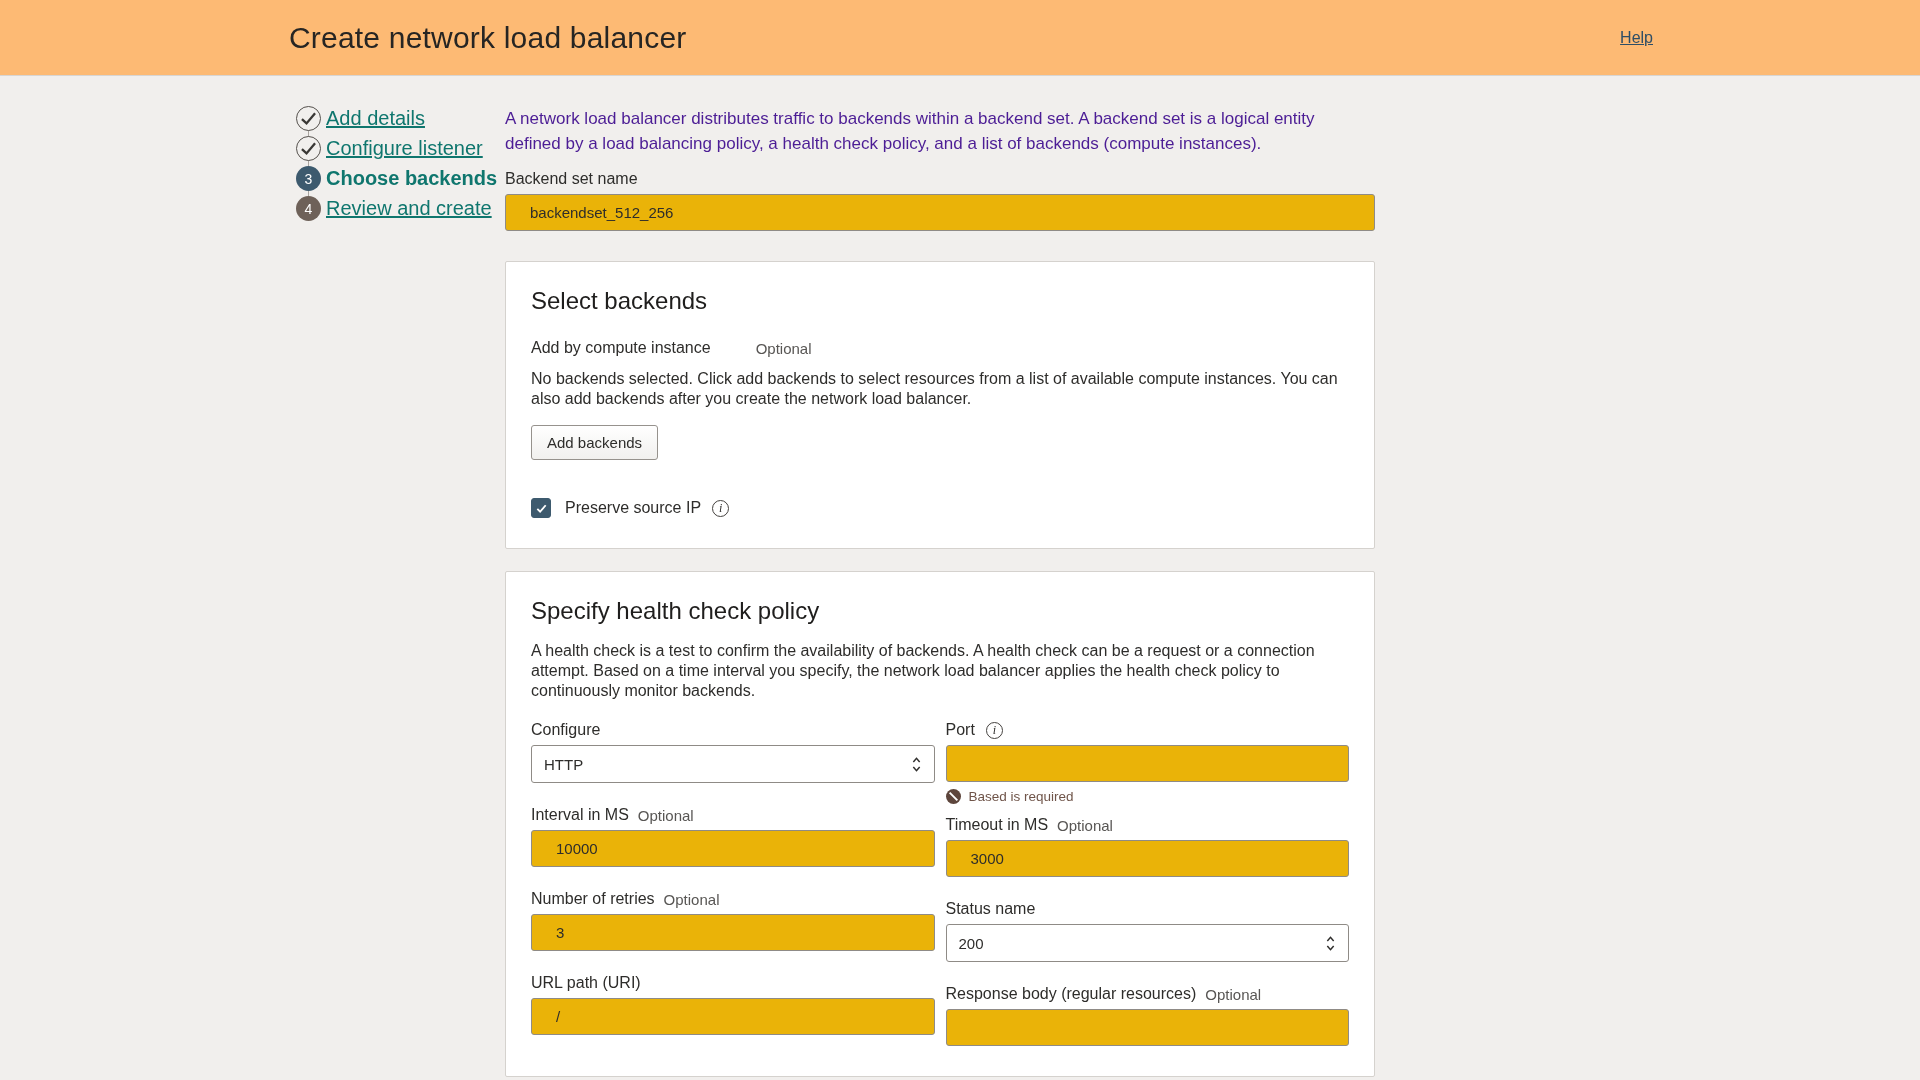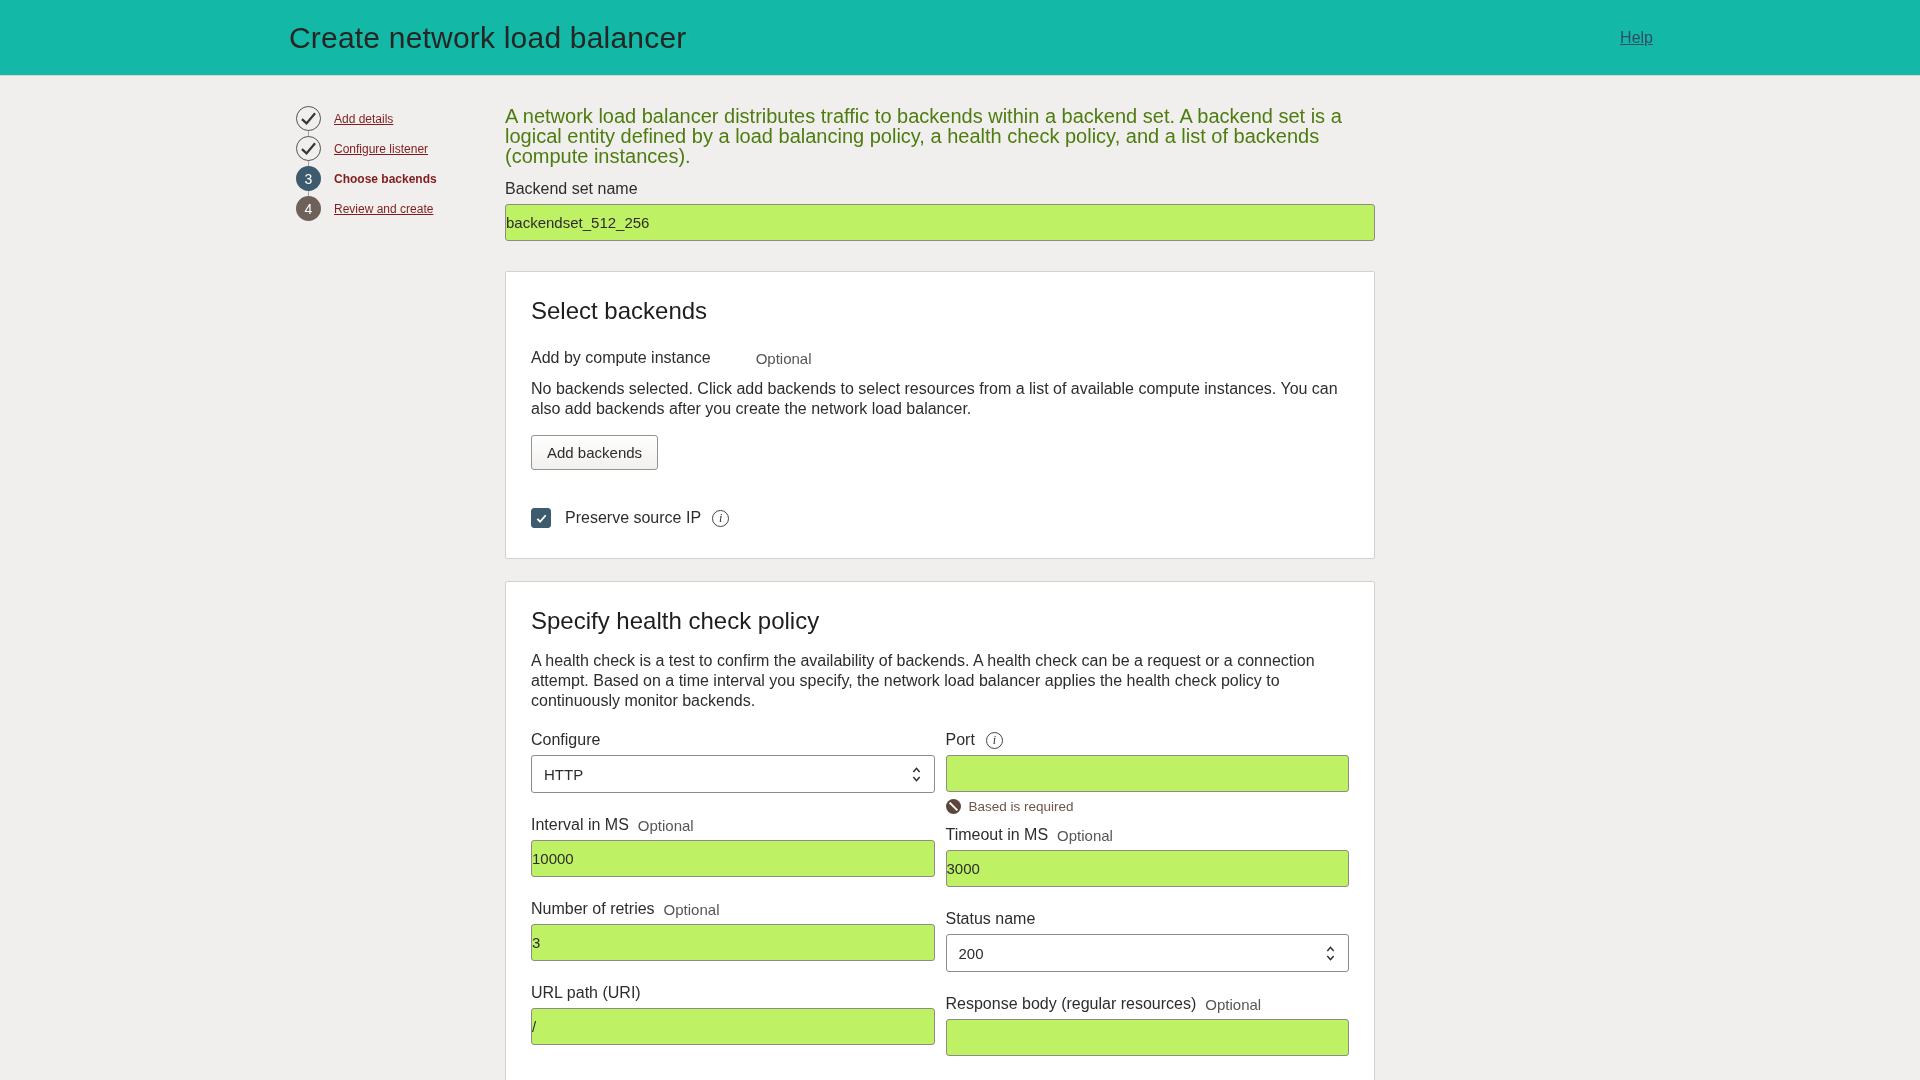--- a/index.html
+++ b/index.html
@@ -6,21 +6,21 @@
   html, body { width: 1920px; height: 1080px; }
   body {
     font-family: "Liberation Sans", sans-serif;
     background: #f1efed;
     color: #2e2d2b;
     overflow: hidden;
   }
   
   .header {
     height: 76px;
-    background: #14b8a6;
+    background: #fdba74;
     border-bottom: 1px solid #d8d5d2;
     display: flex;
     align-items: center;
   }
   .page-title {
     margin-left: 289px;
     font-size: 30px;
     font-weight: 400;
     color: #262523;
     letter-spacing: 0.2px;
@@ -58,42 +58,42 @@
     flex-shrink: 0;
     display: flex; align-items: center; justify-content: center;
     font-size: 14px;
     color: #ffffff;
     z-index: 1;
   }
   .step-circle.complete { background: #f1efed; border: 1px solid #55514d; }
   .step-circle.current  { background: #3d5a6e; }
   .step-circle.upcoming { background: #6e6159; }
   .step-label {
-    margin-left: 13px;
-    font-size: 12px;
-    color: #7f1d1d;
+    margin-left: 5px;
+    font-size: 20px;
+    color: #0f766e;
   }
   .step-label.link { text-decoration: underline; cursor: pointer; }
   .step-label.current { font-weight: bold; }
   
   .main { width: 870px; }
-  .intro-desc { font-size: 20px; line-height: 20px; color: #4d7c0f; }
+  .intro-desc { font-size: 17px; line-height: 25px; color: #4c1d95; }
   .field-label { font-size: 16px; color: #2e2d2b; }
   .label-row { display: flex; align-items: center; }
   .optional { font-size: 15px; color: #585654; margin-left: 9px; }
   .backend-name-label { margin-top: 14px; }
   input.text-input {
     display: block;
     width: 100%;
     height: 37px;
     margin-top: 6px;
     border: 1px solid #8f8b86;
     border-radius: 3px;
-    background: #bef264;
-    padding: 0 0;
+    background: #eab308;
+    padding: 0 24px;
     font-family: "Liberation Sans", sans-serif;
     font-size: 15px;
     color: #2e2d2b;
     outline: none;
   }
   
   .card {
     background: #ffffff;
     border: 1px solid #d5d2ce;
     border-radius: 2px;

